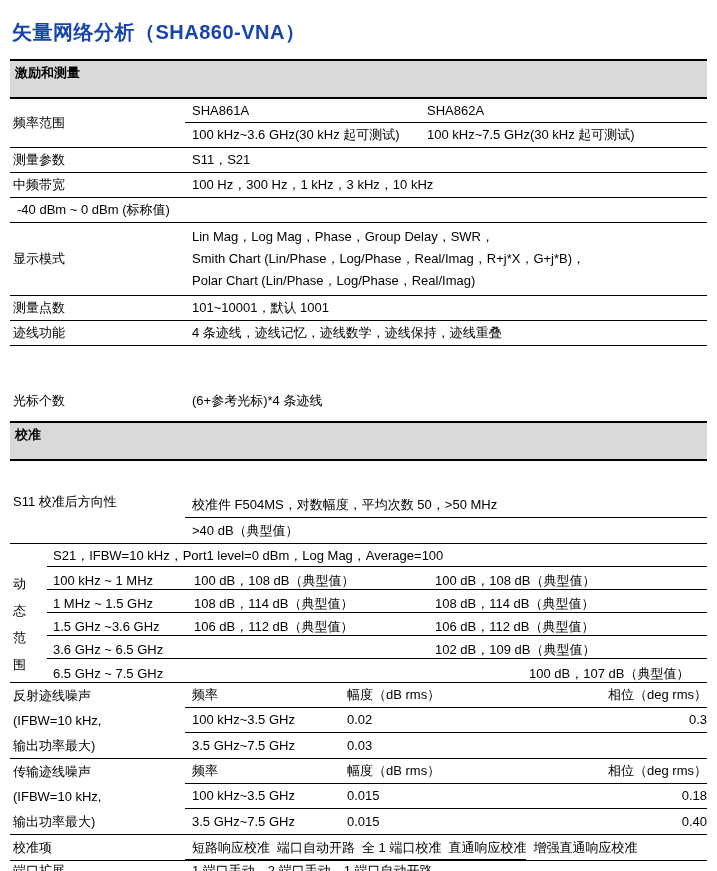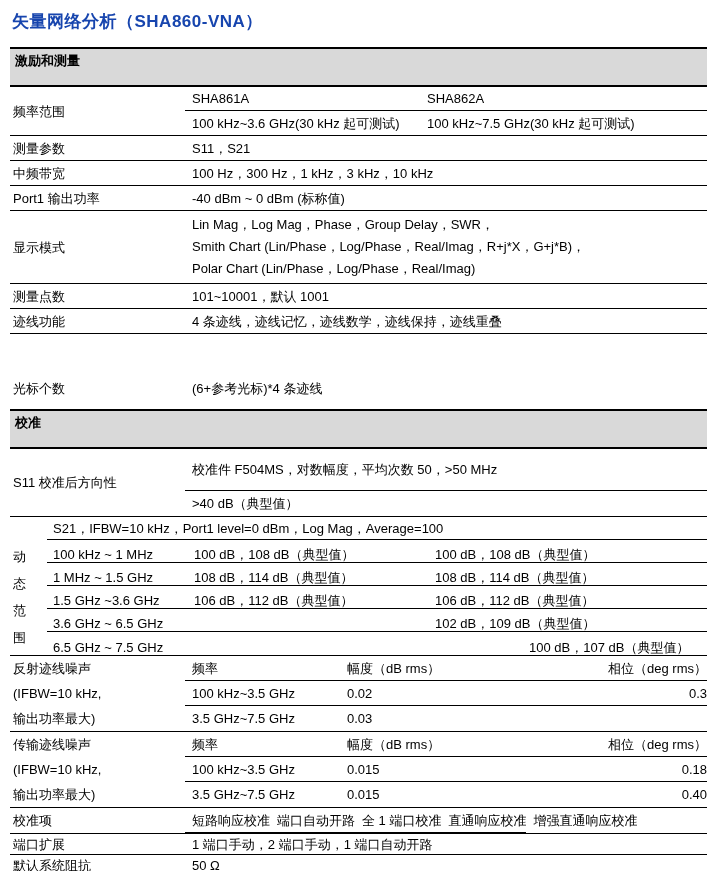--- a/index.html
+++ b/index.html
@@ -9,22 +9,22 @@
   }
   *{box-sizing:border-box;}
   html,body{margin:0;padding:0;}
   body{
     width:717px;height:871px;background:#ffffff;color:#000;
     font-family:"Liberation Sans","DejaVu Sans",sans-serif;
     font-size:13px;line-height:1.2;
   }
   .doc{padding:0 10px;}
   .page-title{
-    margin:0;padding:12px 0 0 2px;
-    font-size:17px;font-weight:bold;color:var(--title-blue);
+    margin:0;padding:20px 0 0 2px;
+    font-size:20px;font-weight:bold;color:var(--title-blue);
     letter-spacing:0.5px;
   }
   .spec-table{margin-top:15px;border-bottom:2px solid var(--line);}
   .sec-header{
     background:var(--section-bg);
     border-top:2px solid var(--line);
     border-bottom:2px solid var(--line);
     font-weight:bold;height:40px;line-height:20px;padding:2px 0 0 5px;margin-top:8px;
   }
   .row{display:flex;border-bottom:1px solid var(--line);}
@@ -96,21 +96,20 @@
       <div class="t-label">测量参数</div>
       <div class="t-value">S11，S21</div>
     </div>
 
     <div class="row simple">
       <div class="t-label">中频带宽</div>
       <div class="t-value">100 Hz，300 Hz，1 kHz，3 kHz，10 kHz</div>
     </div>
 
     <div class="row simple">
-      <div class="t-label">Port1 输出功率</div>
       <div class="t-value">-40 dBm ~ 0 dBm (标称值)</div>
     </div>
 
     <div class="row">
       <div class="t-label">显示模式</div>
       <div class="t-value multiline">
         <div>Lin Mag，Log Mag，Phase，Group Delay，SWR，</div>
         <div>Smith Chart (Lin/Phase，Log/Phase，Real/Imag，R+j*X，G+j*B)，</div>
         <div>Polar Chart (Lin/Phase，Log/Phase，Real/Imag)</div>
       </div>
@@ -129,21 +128,21 @@
     <div class="row simple" style="border-bottom:none;margin-top:42px;">
       <div class="t-label">光标个数</div>
       <div class="t-value">(6+参考光标)*4 条迹线</div>
     </div>
 
     <div class="sec-header">校准</div>
 
     <div class="row">
       <div class="t-label">S11 校准后方向性</div>
       <div class="sub-body">
-        <div class="sub-row sep" style="height:42px;">
+        <div class="sub-row sep" style="height:25px;margin-top:32px;">
           <span class="sub-full nowrap">校准件 F504MS，对数幅度，平均次数 50，&gt;50 MHz</span>
         </div>
         <div class="sub-row" style="height:25px;">
           <span class="sub-full nowrap">&gt;40 dB（典型值）</span>
         </div>
       </div>
     </div>
 
     <div class="row">
       <div class="dyn-label">

